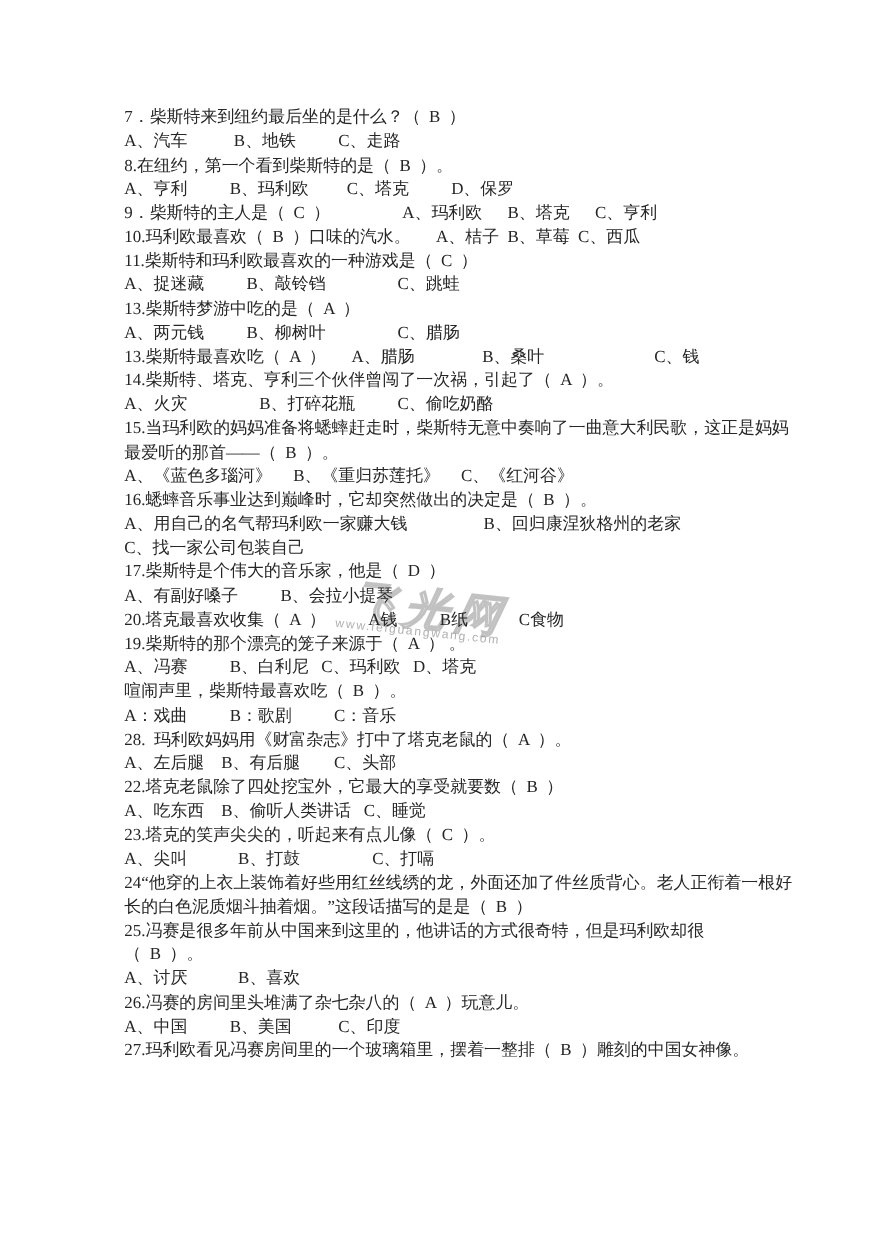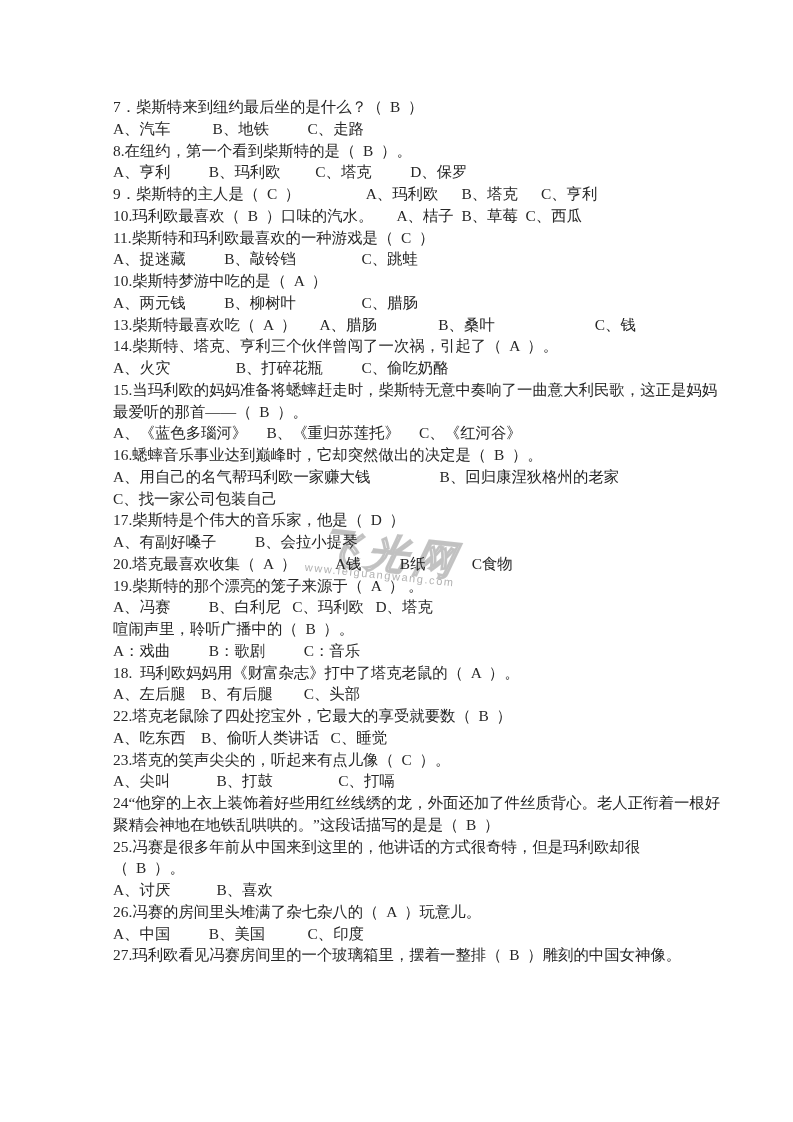--- a/index.html
+++ b/index.html
@@ -68,46 +68,46 @@
   </div>
   <div class="content" id="quiz-content">
       <div class="line">7．柴斯特来到纽约最后坐的是什么？（  B  ）</div>
       <div class="line">A、汽车           B、地铁          C、走路</div>
       <div class="line">8.在纽约，第一个看到柴斯特的是（  B  ）。</div>
       <div class="line">A、亨利          B、玛利欧         C、塔克          D、保罗</div>
       <div class="line">9．柴斯特的主人是（  C  ）                 A、玛利欧      B、塔克      C、亨利</div>
       <div class="line">10.玛利欧最喜欢（  B  ）口味的汽水。      A、桔子  B、草莓  C、西瓜</div>
       <div class="line">11.柴斯特和玛利欧最喜欢的一种游戏是（  C  ）</div>
       <div class="line">A、捉迷藏          B、敲铃铛                 C、跳蛙</div>
-      <div class="line">10.柴斯特梦游中吃的是（  A  ）</div>
+      <div class="line">13.柴斯特梦游中吃的是（  A  ）</div>
       <div class="line">A、两元钱          B、柳树叶                 C、腊肠</div>
       <div class="line">13.柴斯特最喜欢吃（  A  ）      A、腊肠                B、桑叶                          C、钱</div>
       <div class="line">14.柴斯特、塔克、亨利三个伙伴曾闯了一次祸，引起了（  A  ）。</div>
       <div class="line">A、火灾                 B、打碎花瓶          C、偷吃奶酪</div>
       <div class="line">15.当玛利欧的妈妈准备将蟋蟀赶走时，柴斯特无意中奏响了一曲意大利民歌，这正是妈妈</div>
       <div class="line">最爱听的那首——（  B  ）。</div>
       <div class="line">A、《蓝色多瑙河》     B、《重归苏莲托》     C、《红河谷》</div>
       <div class="line">16.蟋蟀音乐事业达到巅峰时，它却突然做出的决定是（  B  ）。</div>
       <div class="line">A、用自己的名气帮玛利欧一家赚大钱                  B、回归康涅狄格州的老家</div>
       <div class="line">C、找一家公司包装自己</div>
       <div class="line">17.柴斯特是个伟大的音乐家，他是（  D  ）</div>
       <div class="line">A、有副好嗓子          B、会拉小提琴</div>
       <div class="line">20.塔克最喜欢收集（  A  ）          A钱          B纸            C食物</div>
       <div class="line">19.柴斯特的那个漂亮的笼子来源于（  A  ） 。</div>
       <div class="line">A、冯赛          B、白利尼   C、玛利欧   D、塔克</div>
-      <div class="line">喧闹声里，聆听广播中的（  B  ）。</div>
+      <div class="line">喧闹声里，柴斯特最喜欢吃（  B  ）。</div>
       <div class="line">A：戏曲          B：歌剧          C：音乐</div>
-      <div class="line">18.  玛利欧妈妈用《财富杂志》打中了塔克老鼠的（  A  ）。</div>
+      <div class="line">28.  玛利欧妈妈用《财富杂志》打中了塔克老鼠的（  A  ）。</div>
       <div class="line">A、左后腿    B、有后腿        C、头部</div>
       <div class="line">22.塔克老鼠除了四处挖宝外，它最大的享受就要数（  B  ）</div>
       <div class="line">A、吃东西    B、偷听人类讲话   C、睡觉</div>
       <div class="line">23.塔克的笑声尖尖的，听起来有点儿像（  C  ）。</div>
       <div class="line">A、尖叫            B、打鼓                 C、打嗝</div>
       <div class="line">24“他穿的上衣上装饰着好些用红丝线绣的龙，外面还加了件丝质背心。老人正衔着一根好</div>
-      <div class="line">聚精会神地在地铁乱哄哄的。”这段话描写的是是（  B  ）</div>
+      <div class="line">长的白色泥质烟斗抽着烟。”这段话描写的是是（  B  ）</div>
       <div class="line">25.冯赛是很多年前从中国来到这里的，他讲话的方式很奇特，但是玛利欧却很</div>
       <div class="line">（  B  ）。</div>
       <div class="line">A、讨厌            B、喜欢</div>
       <div class="line">26.冯赛的房间里头堆满了杂七杂八的（  A  ）玩意儿。</div>
       <div class="line">A、中国          B、美国           C、印度</div>
       <div class="line">27.玛利欧看见冯赛房间里的一个玻璃箱里，摆着一整排（  B  ）雕刻的中国女神像。</div>
     </div>
 </div>
 
 </body></html>

